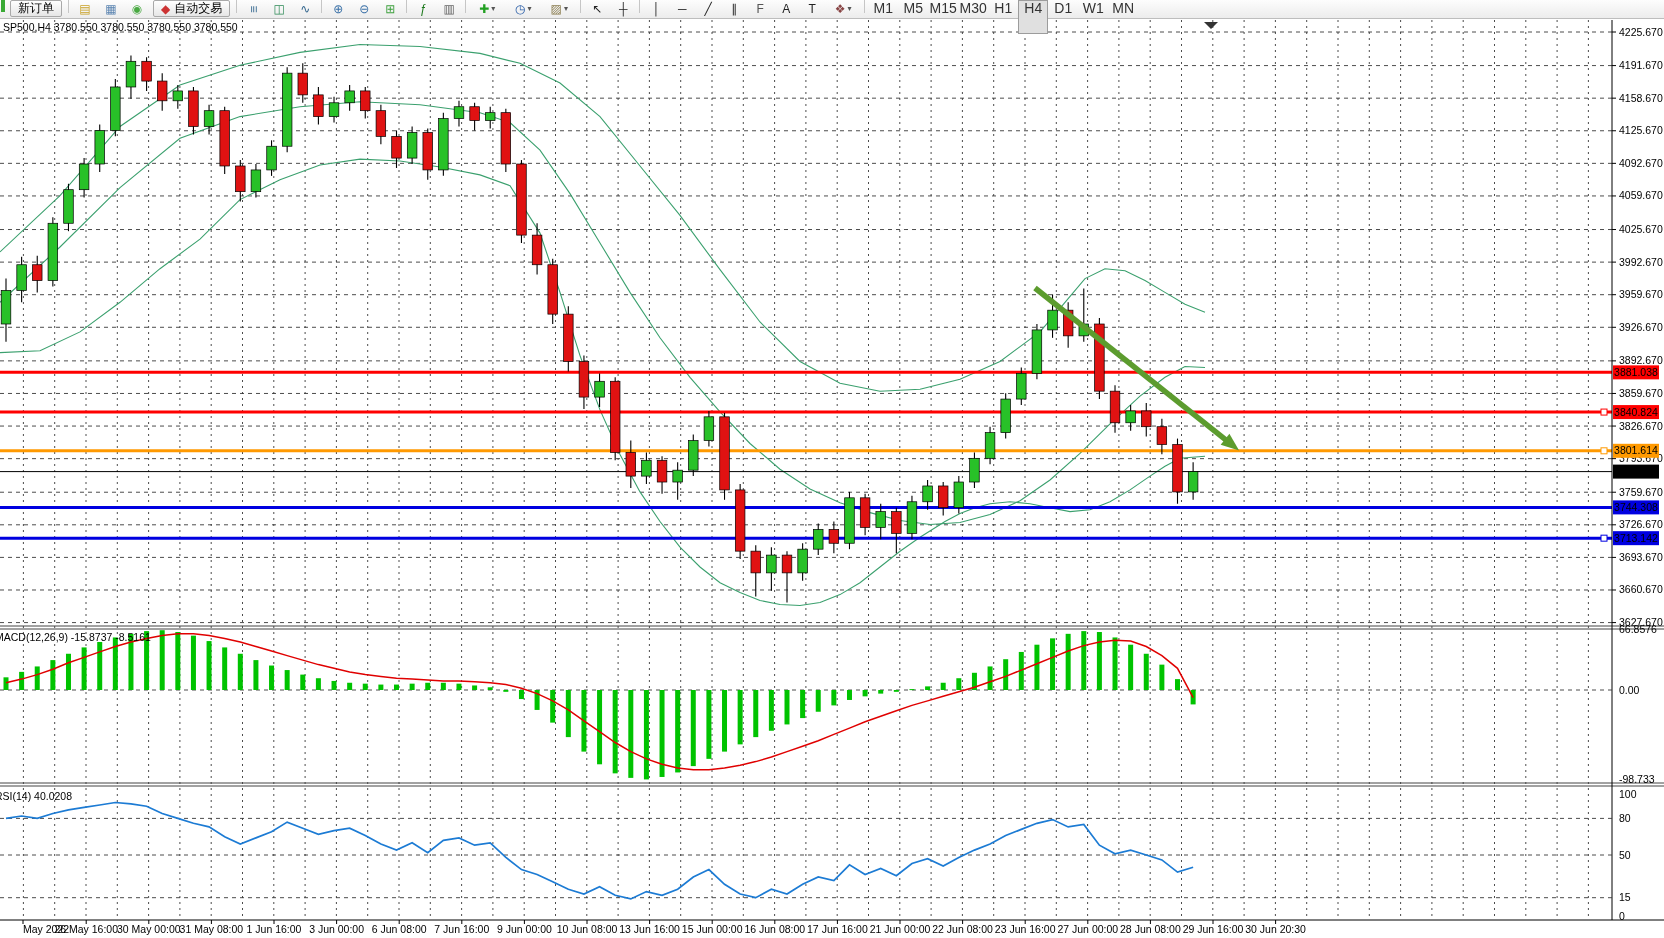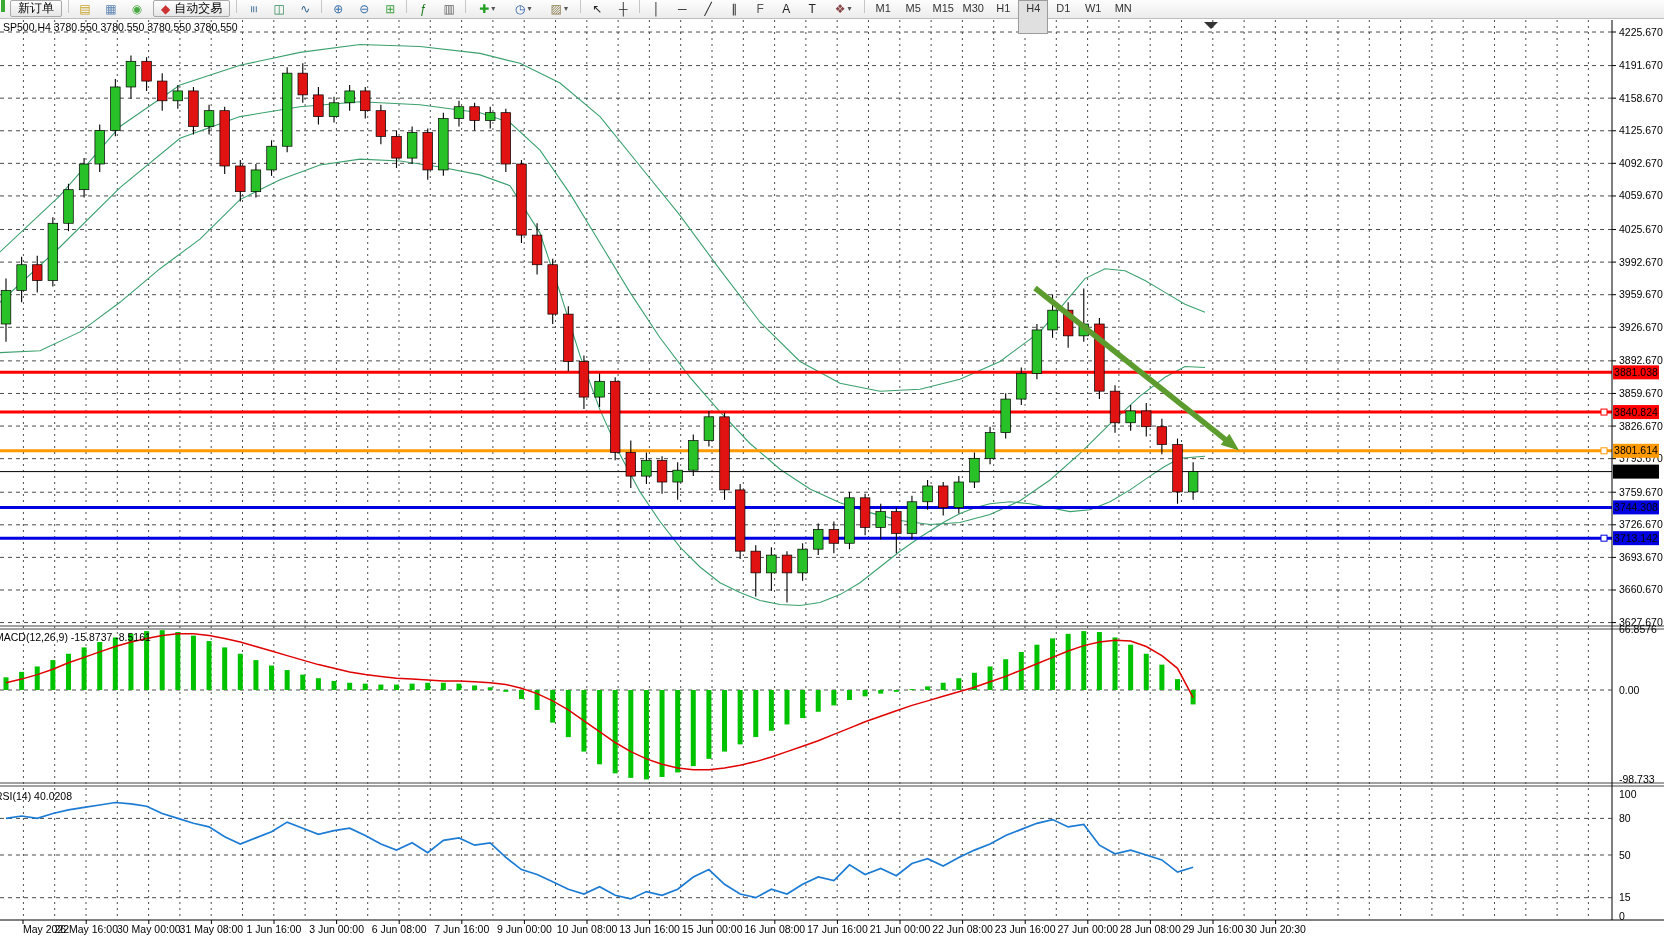--- a/index.html
+++ b/index.html
@@ -14,21 +14,21 @@
   .titem{width:26px;height:17px;line-height:16px;text-align:center;font-size:12px;cursor:pointer;
     display:inline-flex;align-items:center;justify-content:center;gap:2px;}
   .tw36{width:36px;}
   .tbtn{border:1px solid #a9a9a9;background:linear-gradient(#ffffff,#e6e6e6);border-radius:2px;
     padding:0 7px;margin:0 3px;font-size:12px;height:15px;display:inline-flex;align-items:center;gap:4px;width:auto;}
   .tsep{width:1px;height:13px;background:#c6c6c6;margin:0 3px;flex:none;}
   .clip{width:4px;height:12px;background:#3aaa35;margin-right:2px;flex:none;}
   .glyph{display:inline-block;}
   .rot{transform:rotate(90deg);}
   .caret{font-size:8px;color:#555;}
-  .tf{width:30px;font-size:11px;color:#333;height:34px;line-height:16px;text-align:center;cursor:pointer;}
+  .tf{width:30px;font-size:14px;color:#333;height:34px;line-height:16px;text-align:center;cursor:pointer;}
   .tf.active{background:#e0e0e0;border:1px solid #9c9c9c;box-sizing:border-box;line-height:14px;}
   #tbright{position:absolute;right:6px;top:2px;display:flex;align-items:center;gap:10px;}
   .mag{width:8px;height:8px;border:2px solid #2b6cb8;border-radius:50%;position:relative;display:inline-block;}
   .mag::after{content:'';position:absolute;width:6px;height:2px;background:#2b6cb8;
     transform:rotate(45deg);right:-5px;bottom:-3px;}
   .bub{width:13px;height:10px;background:#fff;border:1px solid #8a8a8a;border-radius:3px;
     position:relative;display:inline-block;}
   .bub::after{content:'';position:absolute;left:2px;bottom:-4px;border:4px solid transparent;
     border-top-color:#8a8a8a;border-left-width:2px;border-right-width:2px;}
   .badge{position:absolute;top:-4px;right:-6px;background:#e03030;color:#fff;border-radius:50%;

